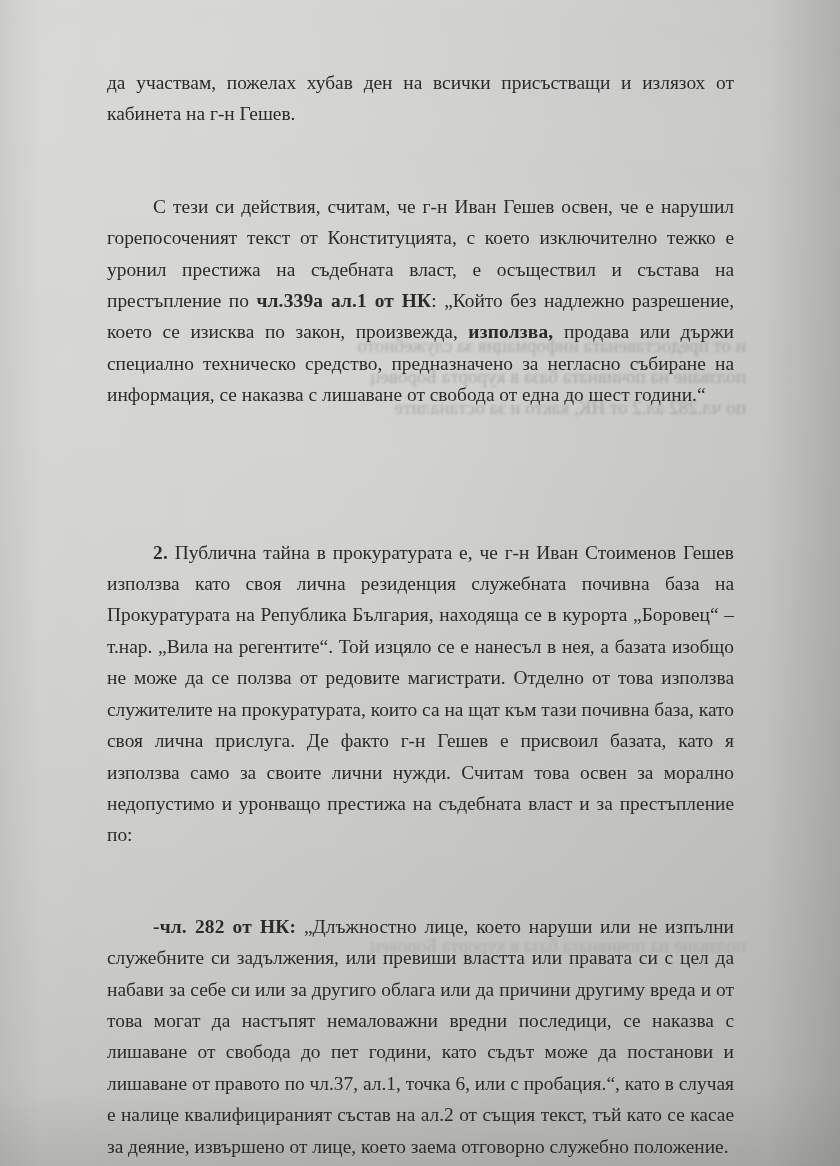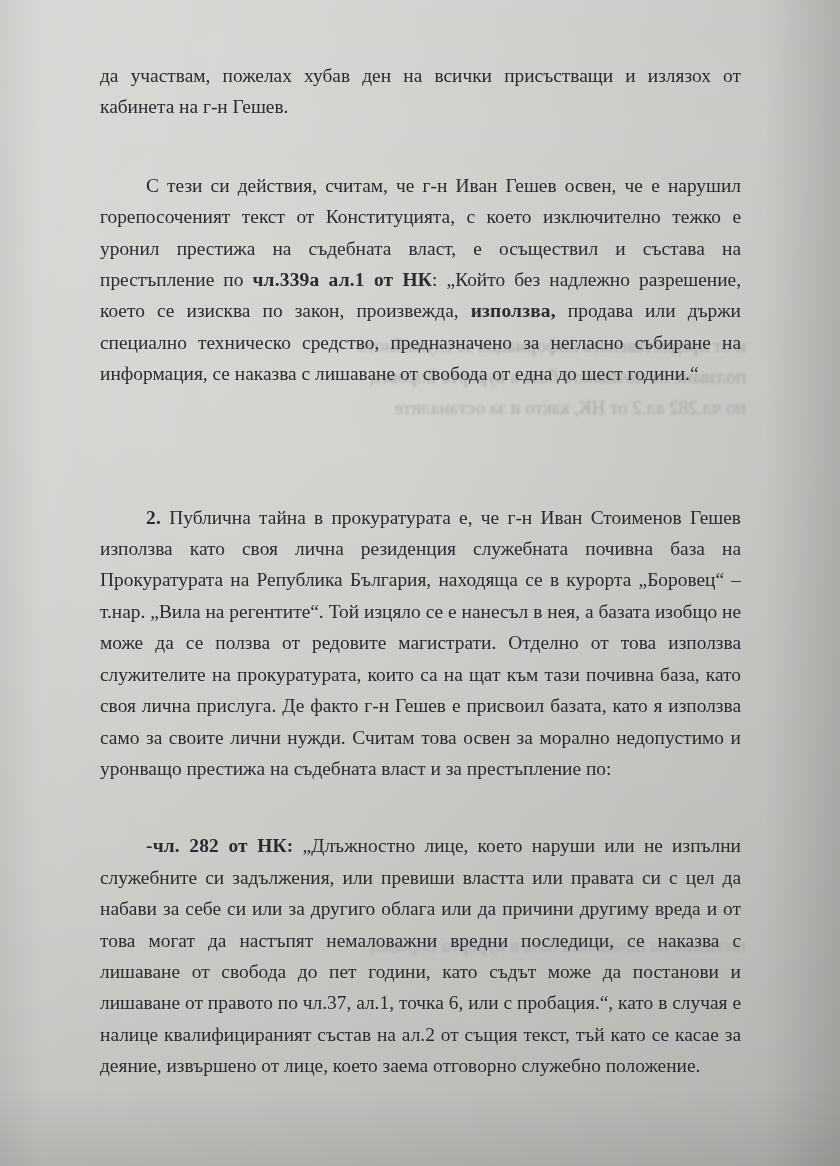--- a/index.html
+++ b/index.html
@@ -54,21 +54,21 @@
     color: #2a2b2d;
     font-size: 19.4px;
     line-height: 31.4px;
     text-align: justify;
     text-justify: inter-word;
     z-index: 3;
     -webkit-font-smoothing: antialiased;
   }
 
   p {
-    margin: 8px;
+    margin: 15px;
     text-indent: 0;
   }
   p.indent { text-indent: 46px; font-family: Liberation Serif, serif; }
 
   .gap-lg { height: 31px; }
   .gap-xl { height: 96px; }
   .gap-md { height: 30px; }
 
   b, .b {
     font-weight: bold;

